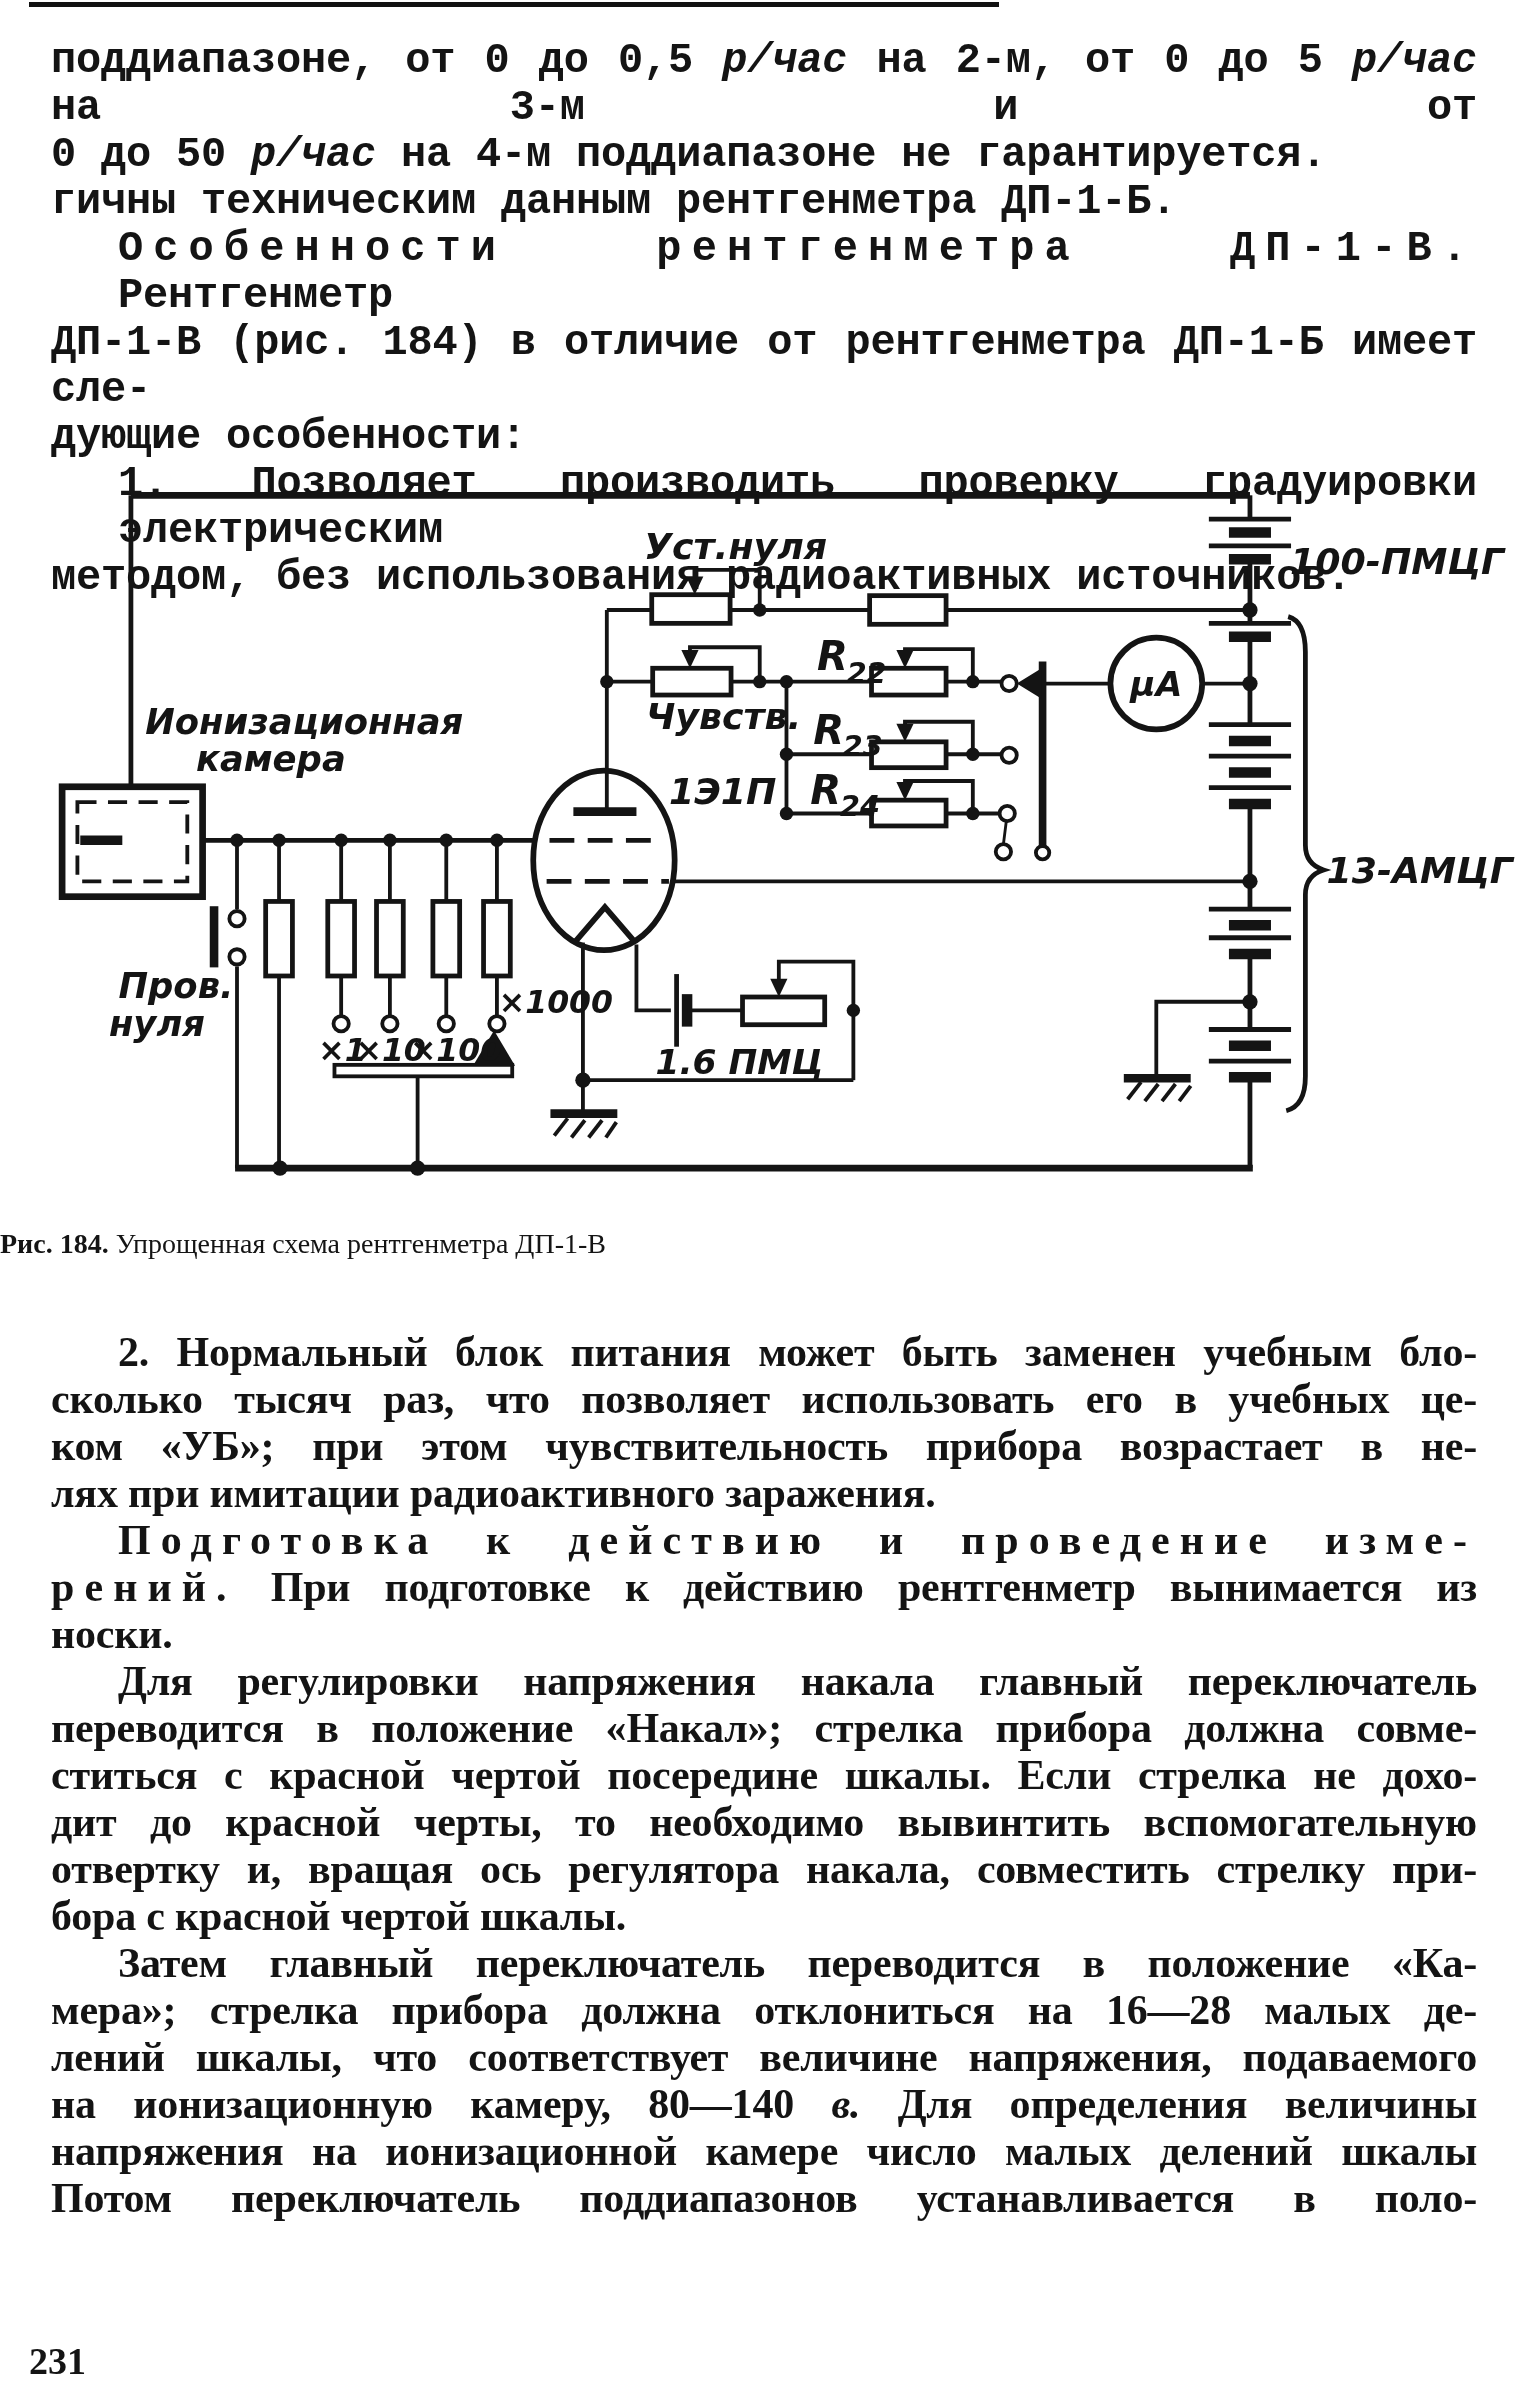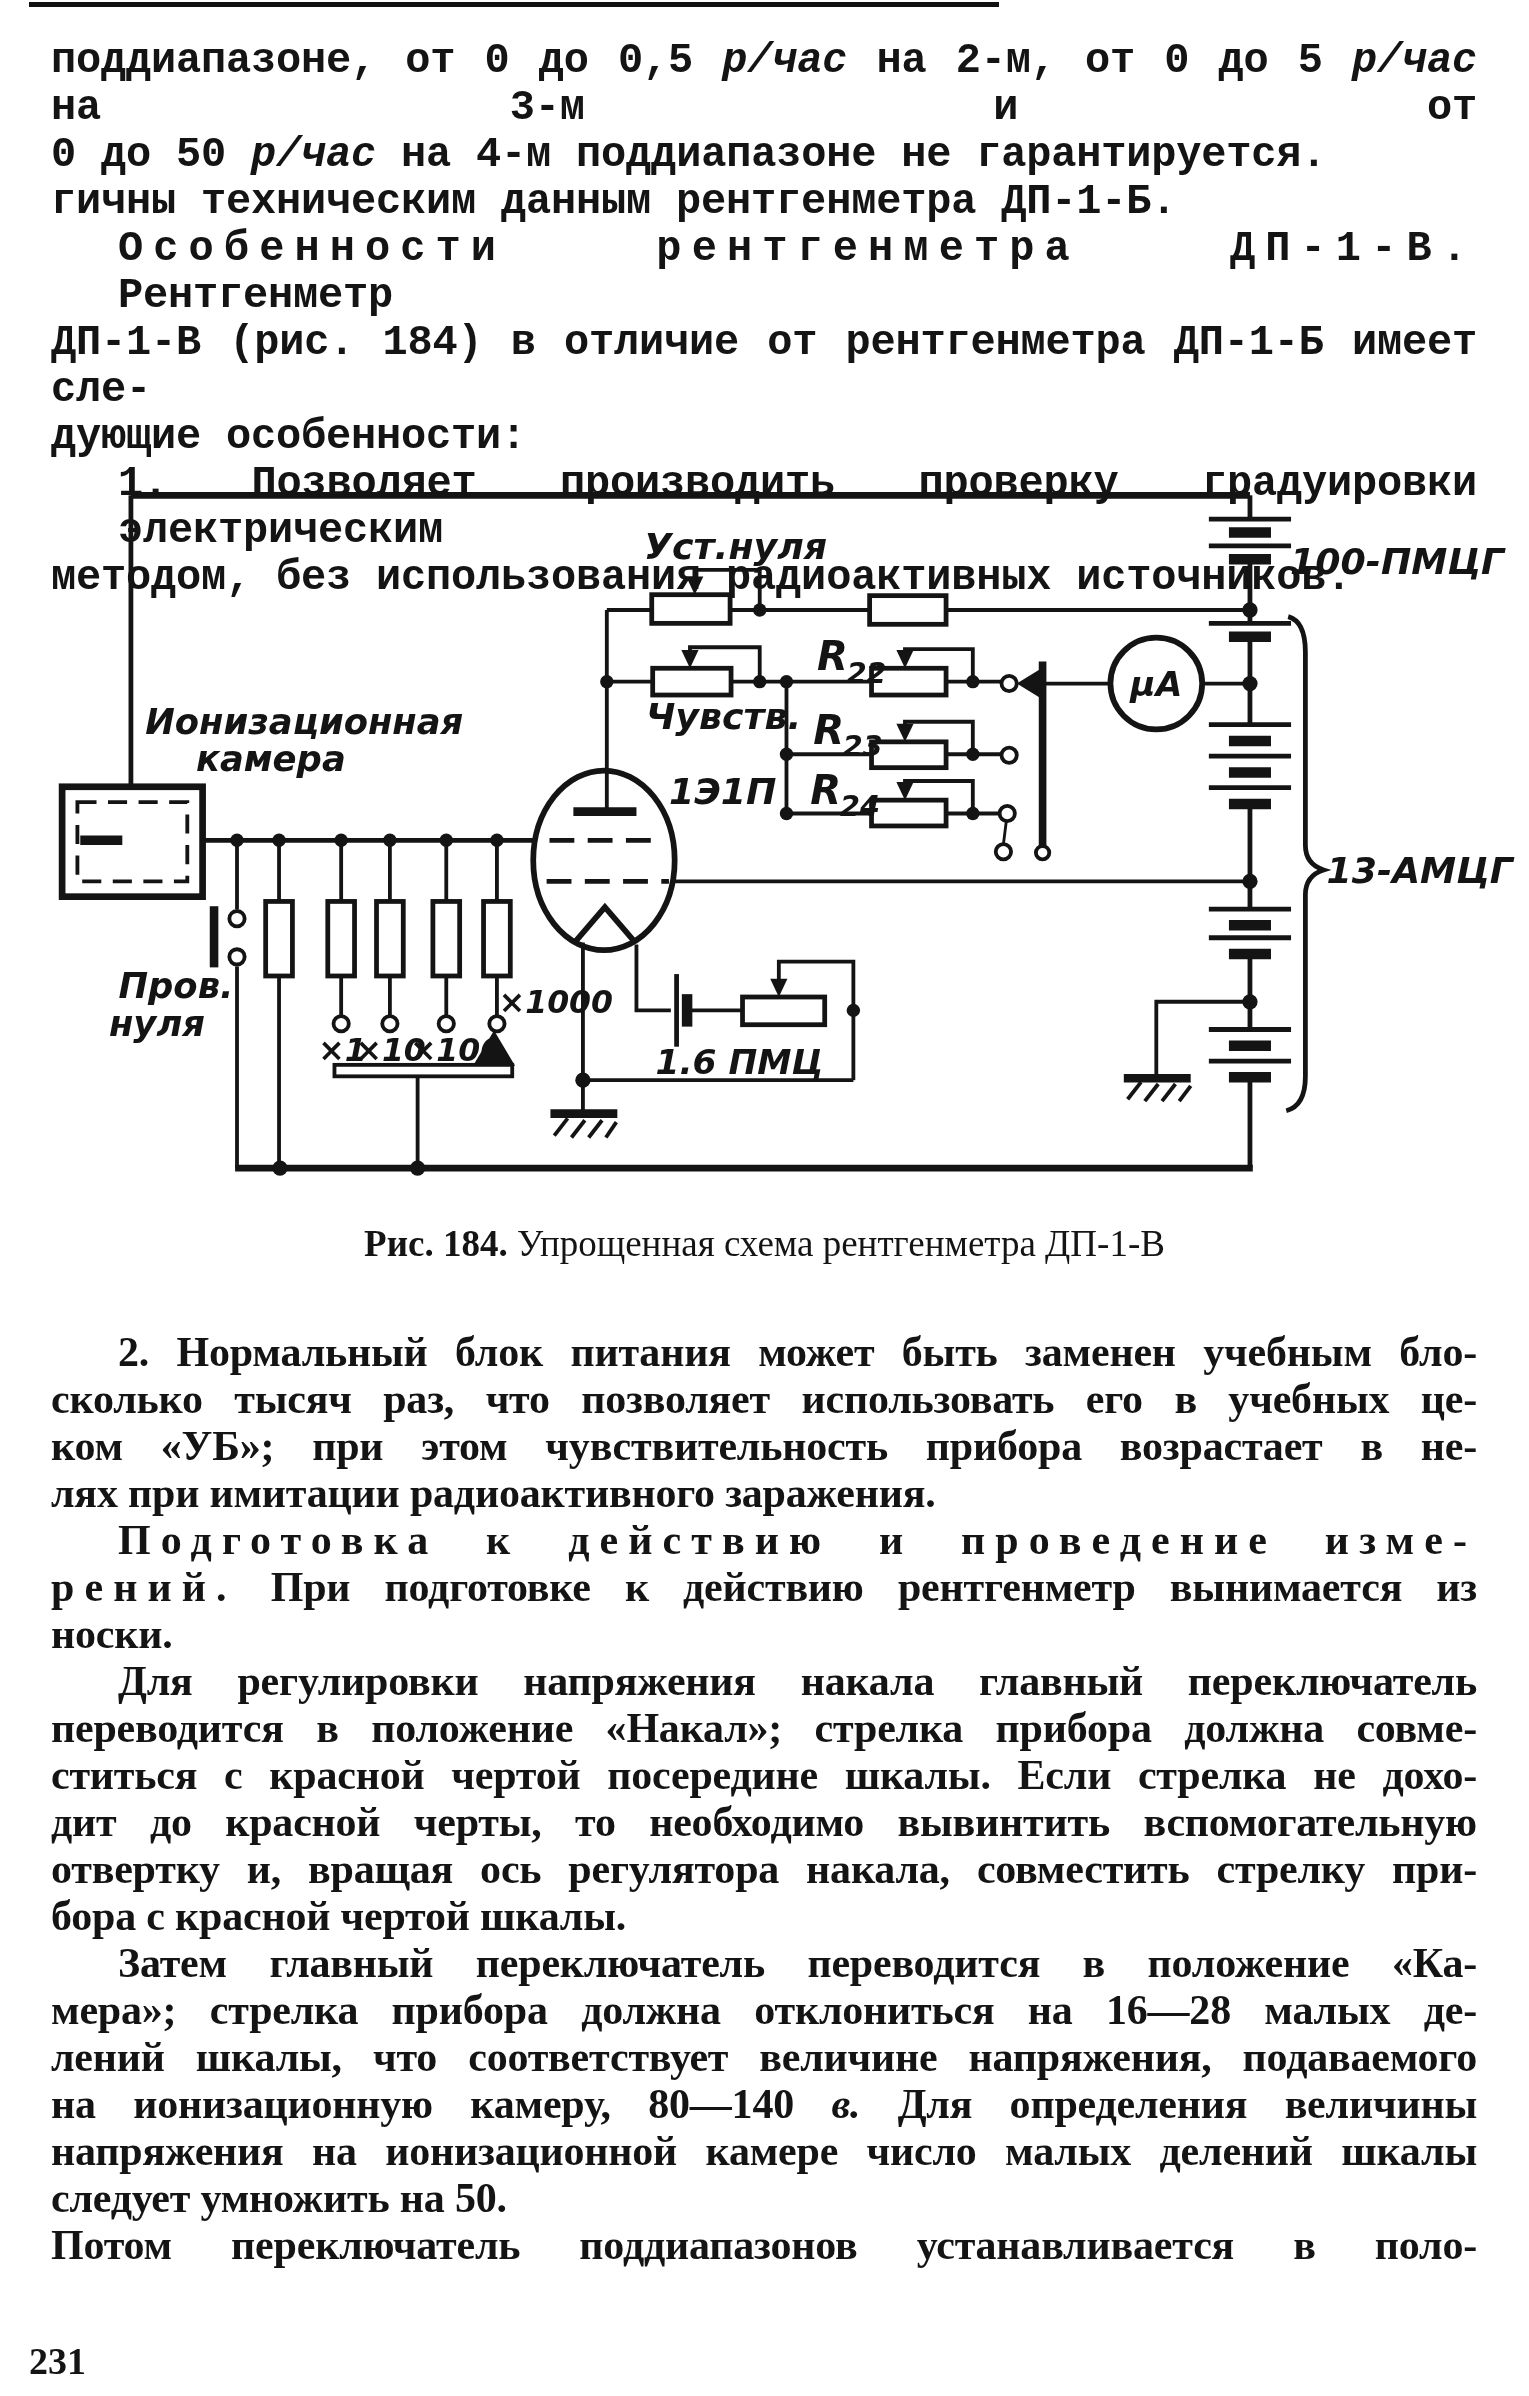--- a/index.html
+++ b/index.html
@@ -11,22 +11,22 @@
   #block1{position:absolute;left:51px;top:38px;width:1426px;font-family:Liberation Mono, monospace;}
   #block2{position:absolute;left:51px;top:1329px;width:1426px;}
   .tblock{font-size:42px;line-height:47px;font-weight:700;letter-spacing:-0.2px;}
   .line{text-align:justify;text-align-last:justify;white-space:normal;}
   .line.end{text-align-last:left;}
   .line.ind{padding-left:67px;}
   .it{font-style:italic;}
   .sp{letter-spacing:0.24em;}
   .bd{font-weight:bold;}
   #caption{
-    position:absolute;left:0;top:1224px;width:1529px;text-align:center;
-    font-size:37px;line-height:40px;font-weight:500;
+    position:absolute;left:0;top:1224px;width:1529px;text-align:left;
+    font-size:28px;line-height:40px;font-weight:500;
   }
   #caption .bd{font-weight:800;}
   #pageno{
     position:absolute;left:29px;top:2339px;font-size:38px;font-weight:700;
   }
   #diagram{position:absolute;left:0;top:0;width:1396px;height:1219px;}
   svg text{font-family:"DejaVu Sans", sans-serif;font-style:italic;font-weight:700;fill:#141414;}
 </style>
 </head>
 <body>
@@ -269,18 +269,17 @@
     <div class="line"><span>переводится в положение «Накал»; стрелка прибора должна совме-</span></div>
     <div class="line"><span>ститься с красной чертой посередине шкалы. Если стрелка не дохо-</span></div>
     <div class="line"><span>дит до красной черты, то необходимо вывинтить вспомогательную</span></div>
     <div class="line"><span>отвертку и, вращая ось регулятора накала, совместить стрелку при-</span></div>
     <div class="line end"><span>бора с красной чертой шкалы.</span></div>
     <div class="line ind"><span>Затем главный переключатель переводится в положение «Ка-</span></div>
     <div class="line"><span>мера»; стрелка прибора должна отклониться на 16—28 малых де-</span></div>
     <div class="line"><span>лений шкалы, что соответствует величине напряжения, подаваемого</span></div>
     <div class="line"><span>на ионизационную камеру, 80—140 </span><span class="it">в.</span><span> Для определения величины</span></div>
     <div class="line"><span>напряжения на ионизационной камере число малых делений шкалы</span></div>
-    <div class="line end"><span>следует умножить на 50.</span></div>
     <div class="line"><span>Потом переключатель поддиапазонов устанавливается в поло-</span></div>
   </div>
 
 <div id="pageno">231</div>
 
 
 </body></html>

